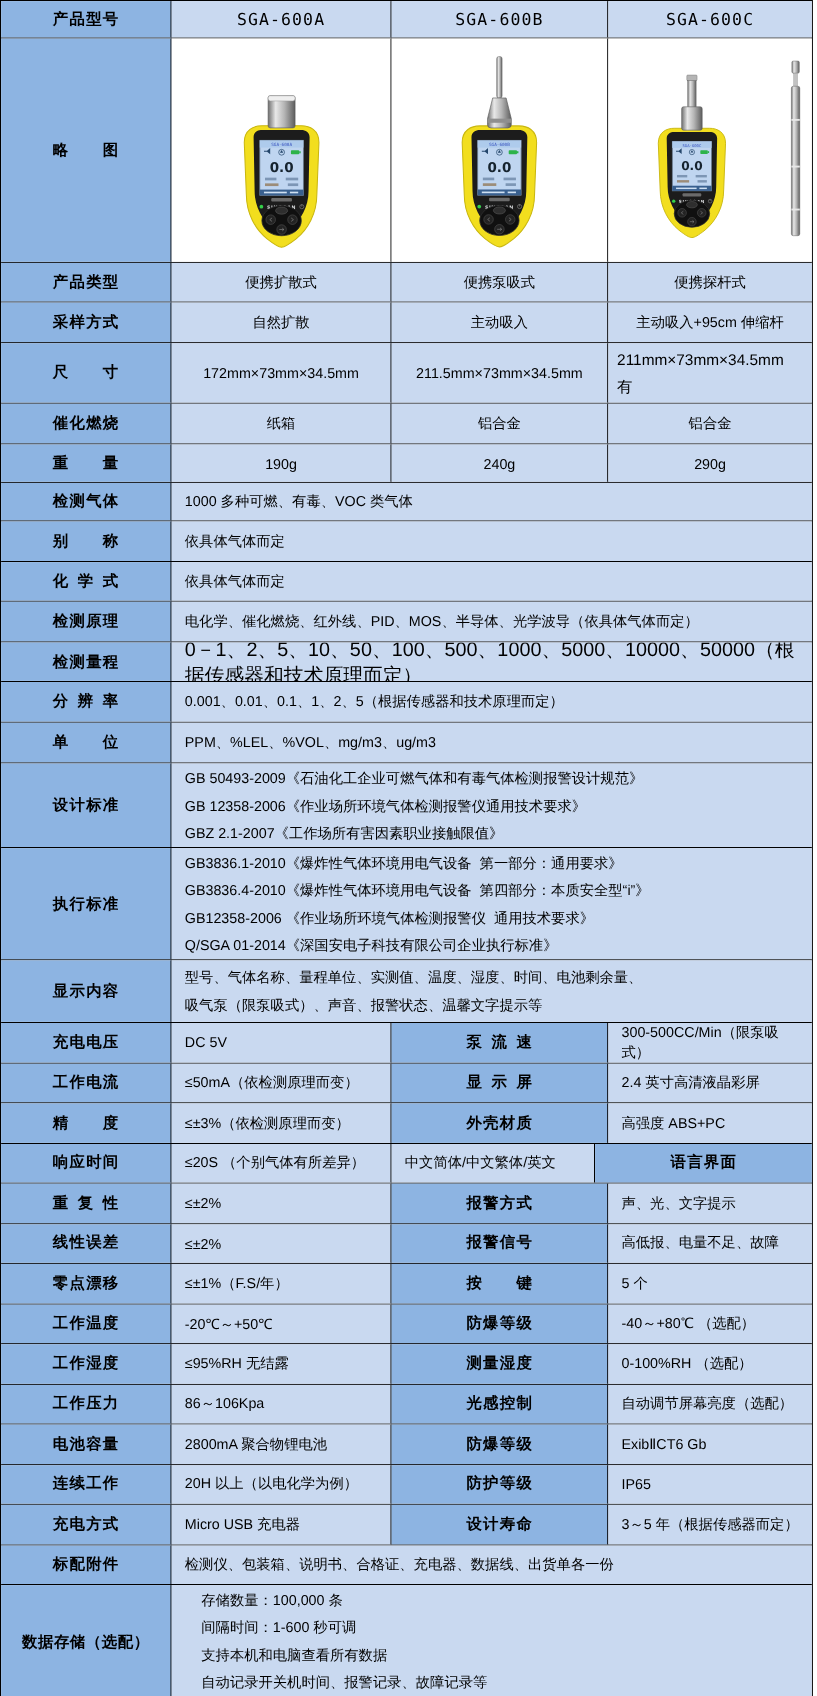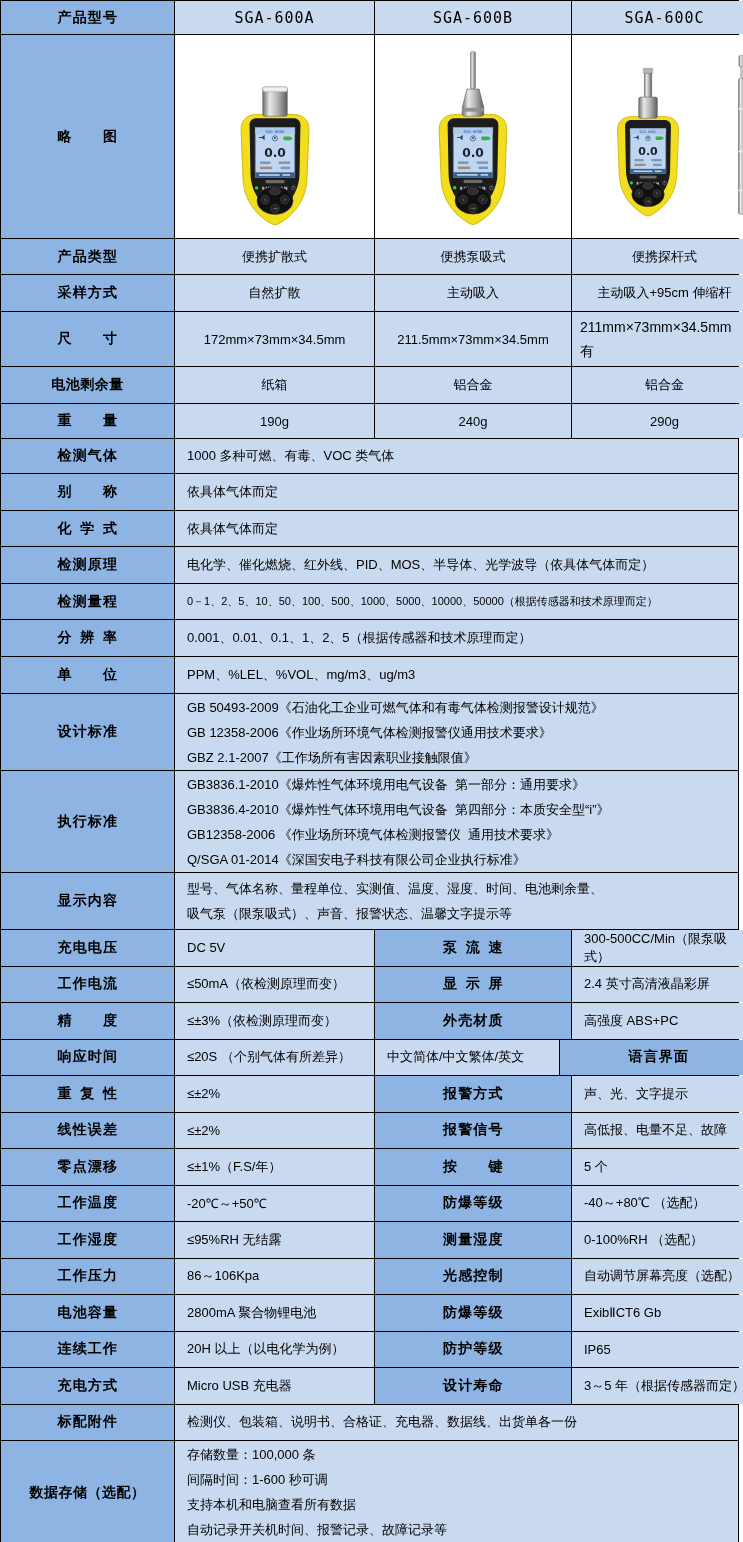--- a/index.html
+++ b/index.html
@@ -2,21 +2,21 @@
 <html><head>
 <meta charset="utf-8">
 <style>
   html,body{margin:0;padding:0;background:#ffffff;}
   body{font-family:"Liberation Sans",sans-serif;color:#000;}
   .spec-table{width:739px;border:1px solid #000;box-sizing:border-box;background:#fff;}
   .row{display:flex;border-bottom:1px solid #000;box-sizing:border-box;}
   .row:last-child{border-bottom:none;}
   .cell{box-sizing:border-box;border-right:1px solid #000;display:flex;align-items:center;justify-content:center;overflow:hidden;}
   .cell:last-child{border-right:none;}
-  .c0{width:174px;flex:none;}
+  .c0{width:155px;flex:none;}
   .c1{width:200px;flex:none;}
   .c2{width:197px;flex:none;}
   .c3{width:185px;flex:none;}
   .cfull{flex:1;}
   .lab{background:#8DB4E2;font-weight:bold;font-size:14px;letter-spacing:0.5px;}
   .val{background:#C9D9F0;font-size:13px;}
   .white{background:#ffffff;}
   .pad{justify-content:flex-start;text-align:left;padding:0 8px 0 12px;}
   .center{justify-content:center;text-align:center;}
   .colbox{flex-direction:column;align-items:flex-start;justify-content:center;}
@@ -173,21 +173,21 @@
       </div>
     <div class="cell val c1 center">172mm×73mm×34.5mm</div>
     <div class="cell val c2 center">211.5mm×73mm×34.5mm</div>
     <div class="cell val c3 colbox" style="padding-left:8px">
       <div class="ln2">无杆：211mm×73mm×34.5mm</div>
       <div class="ln2">有杆:1161mm×73mm×34.5mm</div>
     </div>
   </div>
   <div class="row" style="height:37px">
     <div class="cell lab c0">
-        <span class="dl">电池剩余量</span>
+        <span class="dl">催化燃烧</span>
       </div>
     <div class="cell val c1 center">纸箱</div>
     <div class="cell val c2 center">铝合金</div>
     <div class="cell val c3 center">铝合金</div>
   </div>
   <div class="row" style="height:35px">
     <div class="cell lab c0">
         <span class="dl">重量</span>
       </div>
     <div class="cell val c1 center">190g</div>
@@ -216,21 +216,21 @@
   <div class="row" style="height:37px">
     <div class="cell lab c0">
         <span class="dl">检测原理</span>
       </div>
     <div class="cell val cfull pad">电化学、催化燃烧、红外线、PID、MOS、半导体、光学波导（依具体气体而定）</div>
   </div>
   <div class="row" style="height:36px">
     <div class="cell lab c0">
         <span class="dl">检测量程</span>
       </div>
-    <div class="cell val cfull pad" style="font-size:11px">0－1、2、5、10、50、100、500、1000、5000、10000、50000（根据传感器和技术原理而定）</div>
+    <div class="cell val cfull pad" style="font-size:18px">0－1、2、5、10、50、100、500、1000、5000、10000、50000（根据传感器和技术原理而定）</div>
   </div>
   <div class="row" style="height:37px">
     <div class="cell lab c0">
         <span class="dl">分辨率</span>
       </div>
     <div class="cell val cfull pad">0.001、0.01、0.1、1、2、5（根据传感器和技术原理而定）</div>
   </div>
   <div class="row" style="height:37px">
     <div class="cell lab c0">
         <span class="dl">单位</span>
@@ -407,21 +407,21 @@
         <span class="dl">标配附件</span>
       </div>
     <div class="cell val cfull pad">检测仪、包装箱、说明书、合格证、充电器、数据线、出货单各一份</div>
   </div>
 
   <div class="row" style="height:102px">
     <div class="cell lab c0 colcenter">
       <div class="lablines">数据存储</div>
       <div class="lablines">（选配）</div>
     </div>
-    <div class="cell val cfull colbox" style="padding-left:12px">
+    <div class="cell val cfull colbox" style="padding-left:27px">
       <div class="ln">存储数量：100,000 条</div>
       <div class="ln">间隔时间：1-600 秒可调</div>
       <div class="ln">支持本机和电脑查看所有数据</div>
       <div class="ln">自动记录开关机时间、报警记录、故障记录等</div>
     </div>
   </div>
 
 </div>
 
 </body></html>

